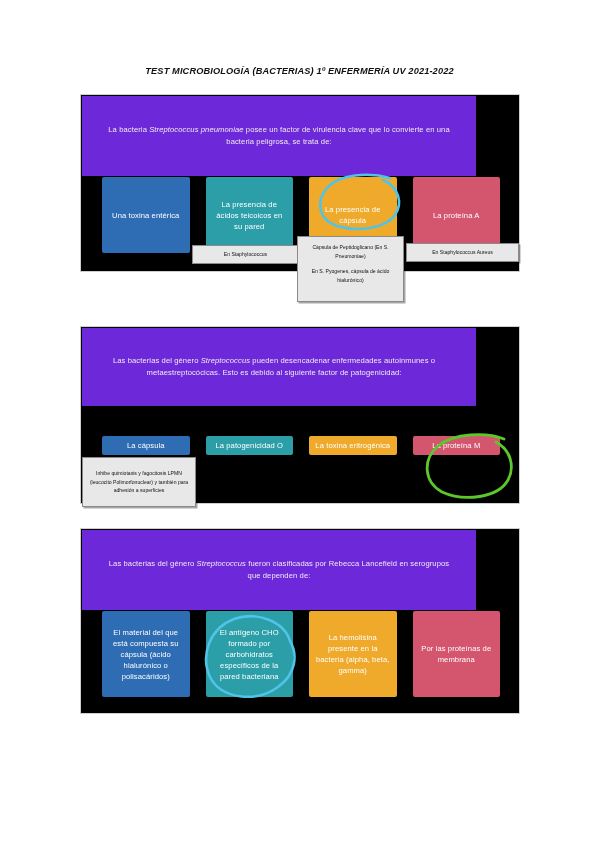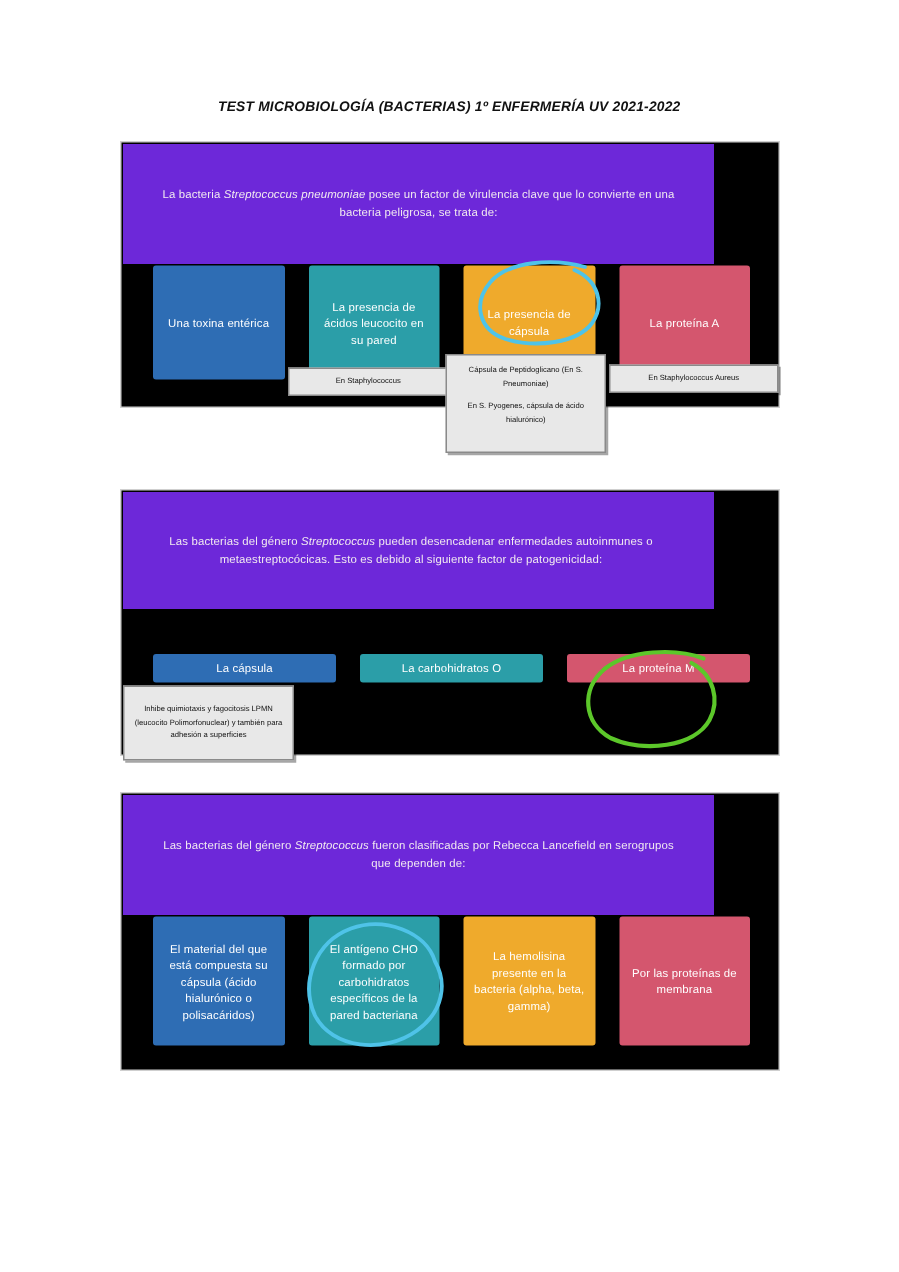--- a/index.html
+++ b/index.html
@@ -158,21 +158,21 @@
     <div class="prompt">
       <div class="prompt-text">
         <span>La bacteria </span><span class="sp">Streptococcus pneumoniae</span><span> posee un factor de virulencia clave que lo convierte en una bacteria peligrosa, se trata de:</span>
       </div>
     </div>
     <div class="options">
       <div class="option c-blue">
         <span class="option-label">Una toxina entérica</span>
       </div>
       <div class="option c-teal">
-        <span class="option-label">La presencia de ácidos leucocito en su pared</span>
+        <span class="option-label">La presencia de ácidos teicoicos en su pared</span>
       </div>
       <div class="option c-orange">
         <span class="option-label">La presencia de cápsula</span>
         <svg class="circle-svg" style="left:-2px; top:-6px; width:112px; height:62px;" viewBox="0 0 112 62">
           <path d="M83 7 C 62 1, 32 3, 20 17 C 8 31, 12 49, 30 55 C 50 61, 78 58, 88 44 C 96 32, 92 16, 76 9" fill="none" stroke="#4FC3E8" stroke-width="2.6" stroke-linecap="round"></path>
         </svg>
       </div>
       <div class="option c-pink">
         <span class="option-label">La proteína A</span>
       </div>
@@ -194,21 +194,24 @@
     <div class="prompt">
       <div class="prompt-text">
         <span>Las bacterias del género </span><span class="sp">Streptococcus</span><span> pueden desencadenar enfermedades autoinmunes o metaestreptocócicas. Esto es debido al siguiente factor de patogenicidad:</span>
       </div>
     </div>
     <div class="options">
       <div class="option c-blue">
         <span class="option-label">La cápsula</span>
       </div>
       <div class="option c-teal">
-        <span class="option-label">La carbohidratos O</span>
+        <span class="option-label">La patogenicidad O</span>
+      </div>
+      <div class="option c-orange">
+        <span class="option-label">La toxina eritrogénica</span>
       </div>
       <div class="option c-pink">
         <span class="option-label">La proteína M</span>
         <svg class="circle-svg" style="left:3px; top:-6px; width:106px; height:72px;" viewBox="0 0 106 72">
           <path d="M88 9 C 70 2, 38 3, 22 16 C 6 30, 8 52, 26 62 C 48 72, 82 68, 92 50 C 99 37, 95 20, 80 12" fill="none" stroke="#5CC72A" stroke-width="2.8" stroke-linecap="round"></path>
         </svg>
       </div>
     </div>
   </div>
 

